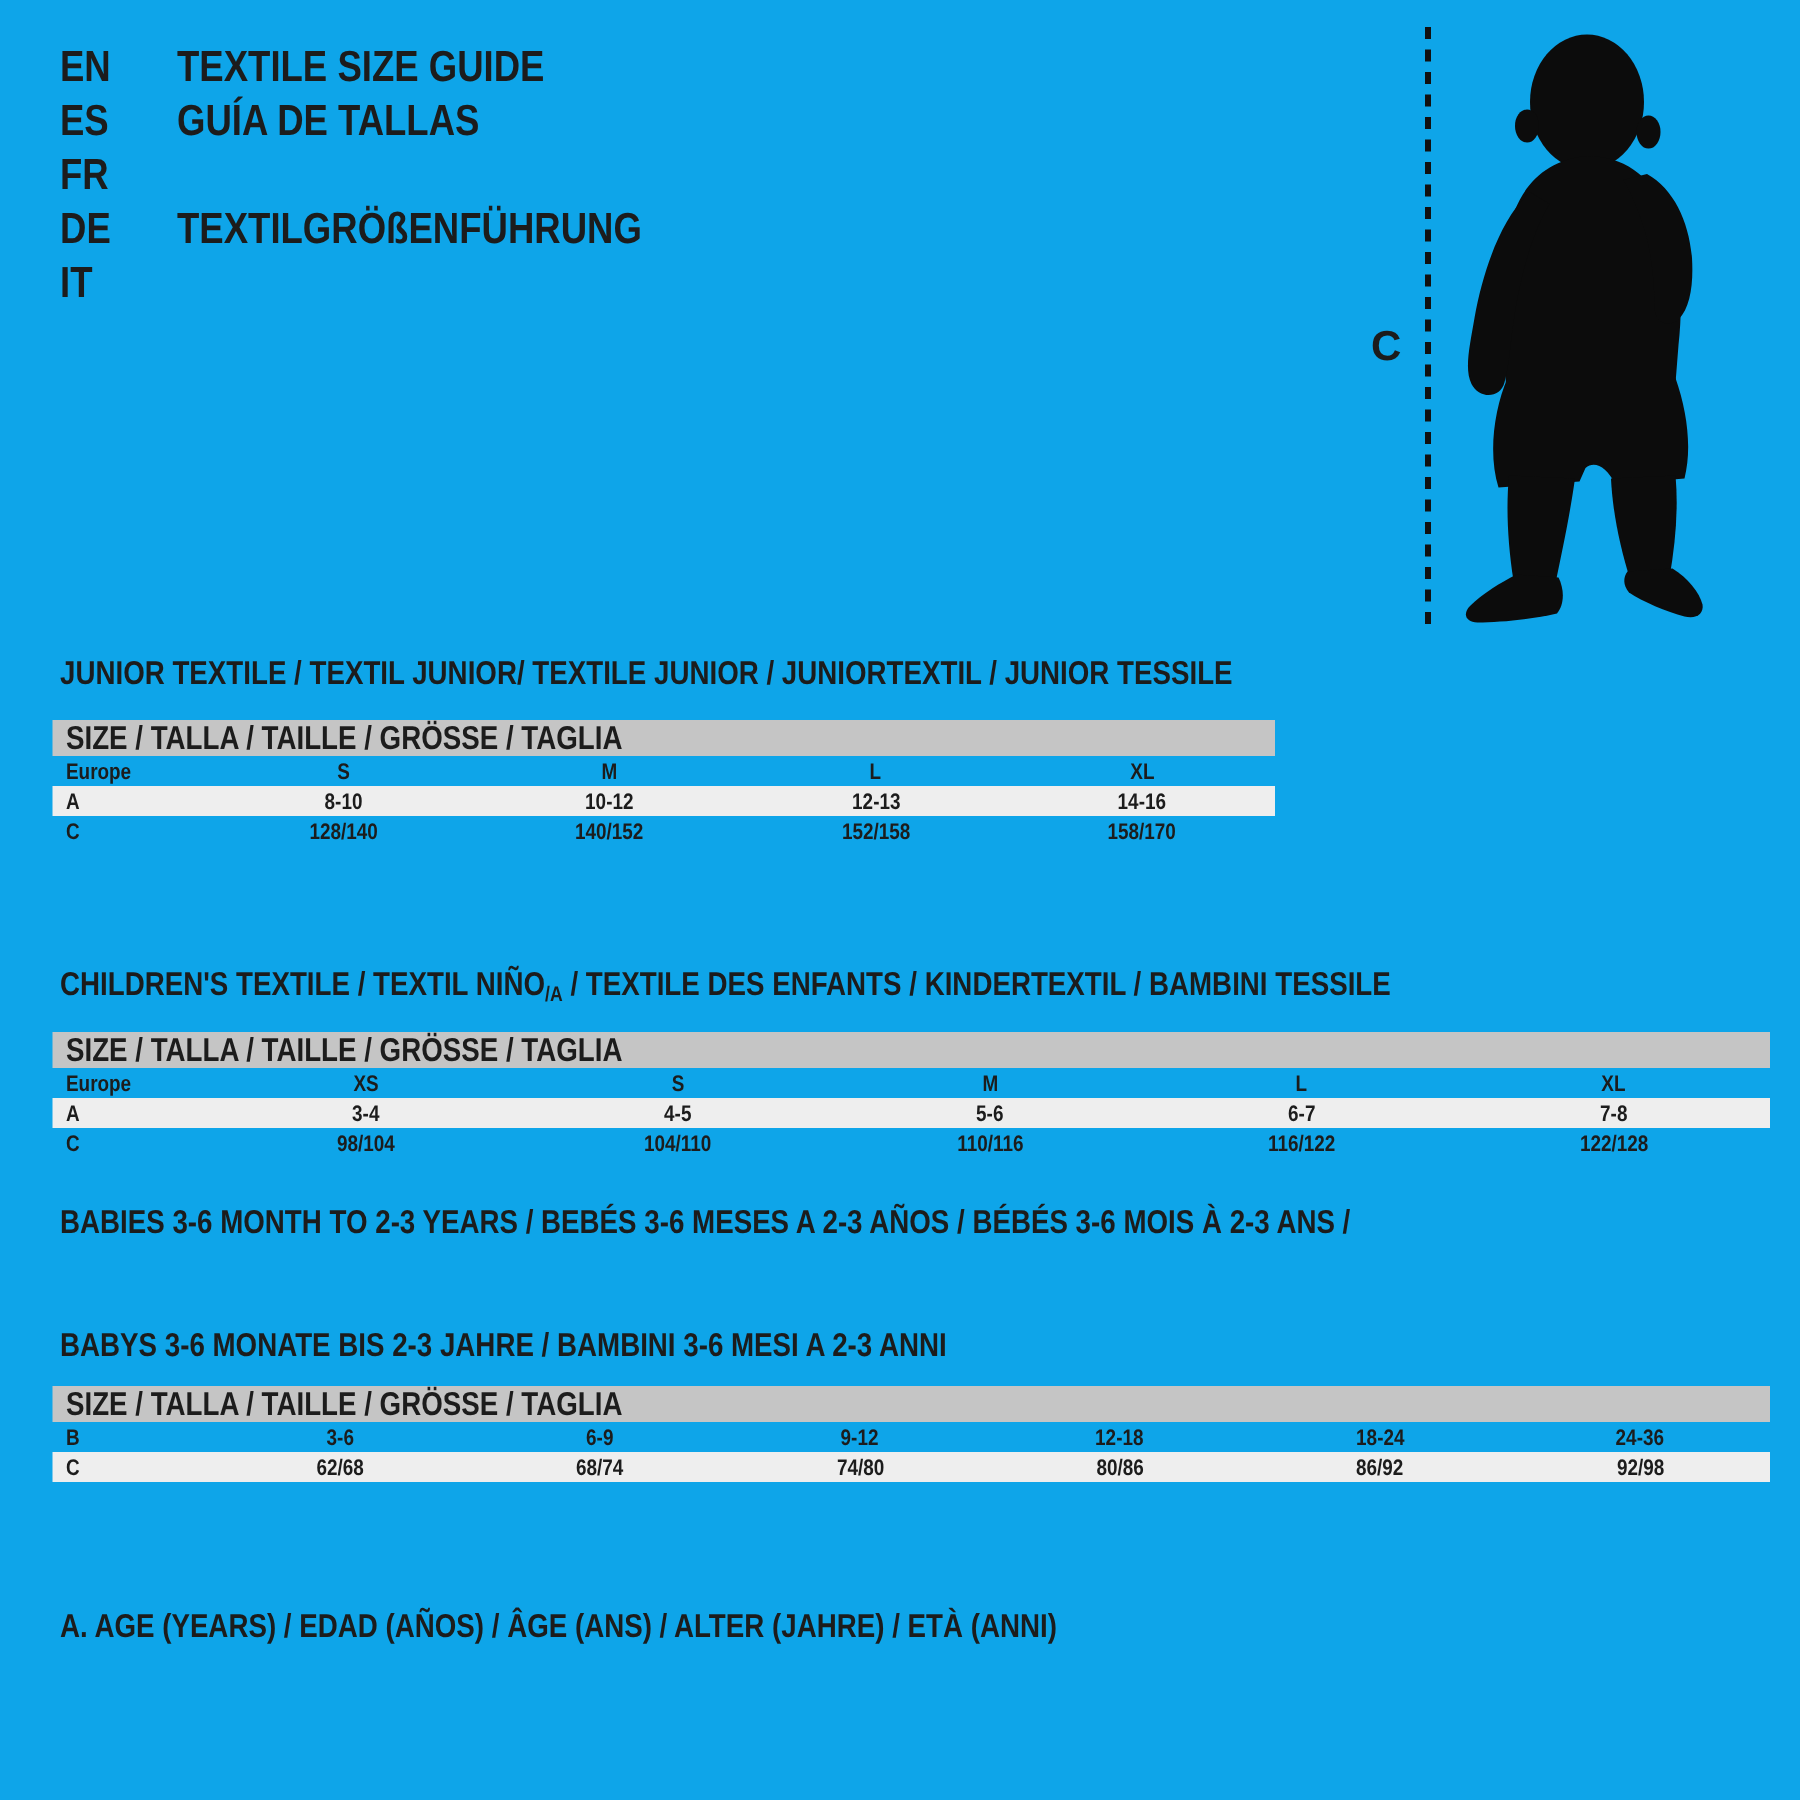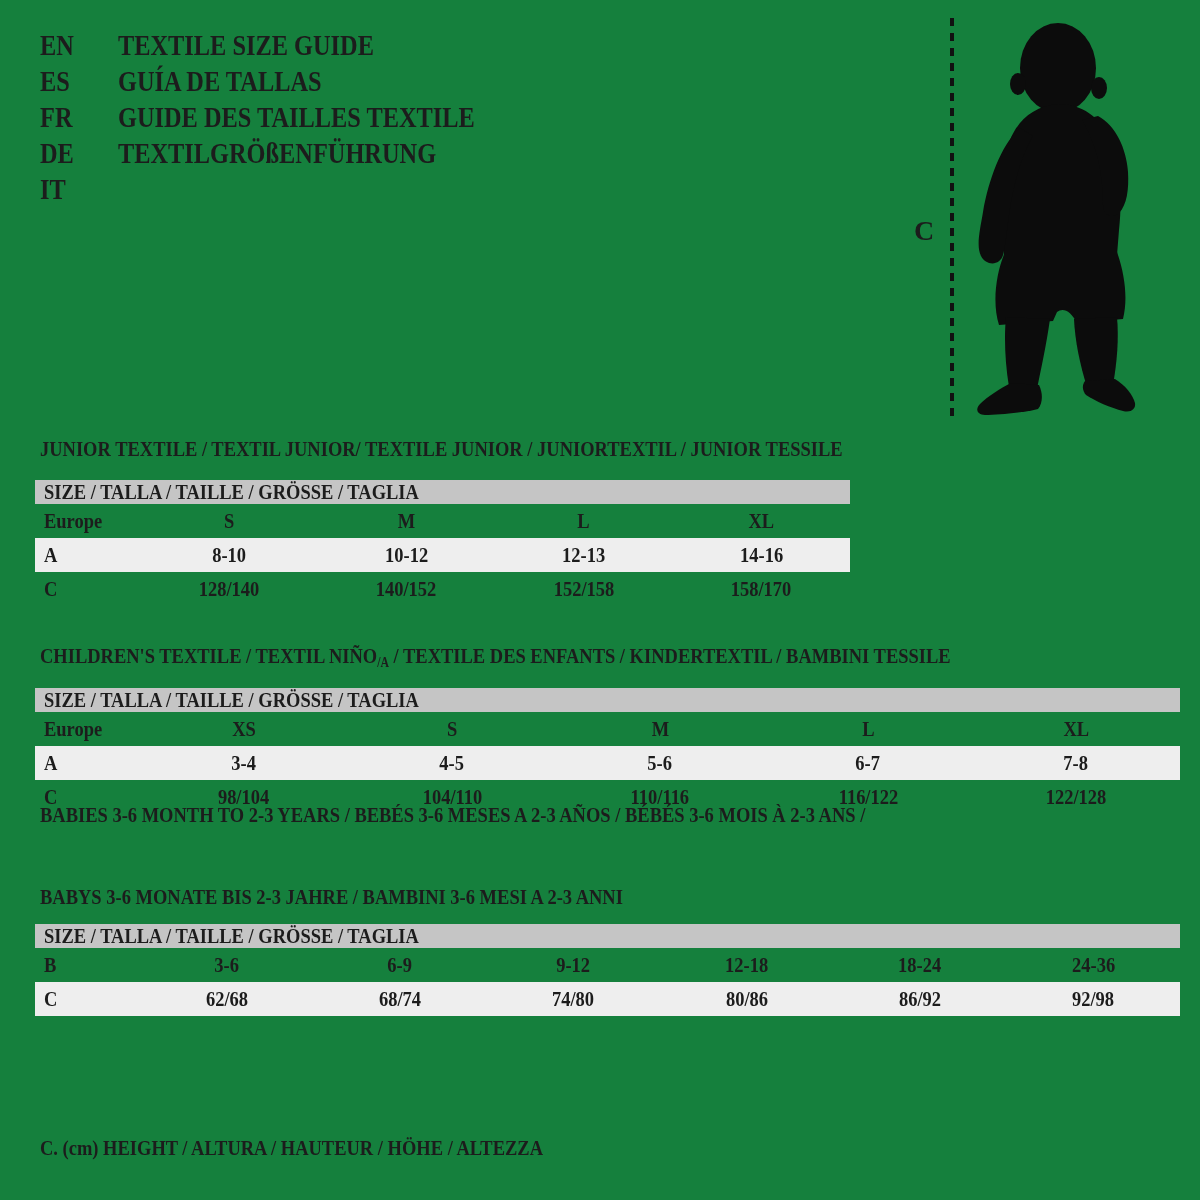--- a/index.html
+++ b/index.html
@@ -1,39 +1,39 @@
 <!DOCTYPE html>
 <html><head>
 <meta charset="utf-8">
 <style>
   html,body{margin:0;padding:0;background:#ffffff;}
   .page{
-    position:relative;width:1200px;height:1200px;background:#15803d;overflow:hidden;
-    font-family:Liberation Serif, serif;font-weight:700;color:#1c1c1c;
+    position:relative;width:1200px;height:1200px;background:#0ea5e9;overflow:hidden;
+    font-family:Liberation Sans, sans-serif;font-weight:700;color:#1c1c1c;
   }
   
   .cnd{display:inline-block;transform:scaleX(0.84);transform-origin:0 50%;white-space:nowrap;}
   .cnd-c{display:inline-block;transform:scaleX(0.84);transform-origin:50% 50%;white-space:nowrap;}
 
   
   .lang-list{position:absolute;left:40px;top:27px;}
   .lang-row{display:flex;height:36px;align-items:center;font-size:29px;letter-spacing:0;}
   .lang-code{width:78px;}
 
   
   .figure{position:absolute;left:900px;top:6px;}
 
   
   .sec-title{position:absolute;left:40px;font-size:22px;}
   .sub{font-size:14px;position:relative;top:4px;}
 
   
   .tbl{position:absolute;left:35px;}
   .tbl-head{height:24px;background:#c5c5c5;display:flex;align-items:center;padding-left:9px;font-size:22px;}
-  .tbl-row{display:grid;height:34px;align-items:center;font-size:22px;}
+  .tbl-row{display:grid;height:20px;align-items:center;font-size:15px;}
   .junior-grid{grid-template-columns:105px repeat(4,1fr);}
   .children-grid{grid-template-columns:105px repeat(5,1fr);}
   .babies-grid{grid-template-columns:105px repeat(6,1fr);}
   .lbl{padding-left:9px;text-align:left;}
   .cell{text-align:center;}
   .row-alt{background:#eeeeee;}
   .w-junior{width:815px;}
   .w-full{width:1145px;}
 
   
@@ -48,21 +48,20 @@
     <div class="lang-row">
       <span class="lang-code"><span class="cnd">EN</span></span>
       <span><span class="cnd">TEXTILE SIZE GUIDE</span></span>
     </div>
     <div class="lang-row">
       <span class="lang-code"><span class="cnd">ES</span></span>
       <span><span class="cnd">GUÍA DE TALLAS</span></span>
     </div>
     <div class="lang-row">
       <span class="lang-code"><span class="cnd">FR</span></span>
-      <span><span class="cnd">GUIDE DES TAILLES TEXTILE</span></span>
     </div>
     <div class="lang-row">
       <span class="lang-code"><span class="cnd">DE</span></span>
       <span><span class="cnd">TEXTILGRÖßENFÜHRUNG</span></span>
     </div>
     <div class="lang-row">
       <span class="lang-code"><span class="cnd">IT</span></span>
     </div>
   </div>
 
@@ -170,17 +169,17 @@
       <span class="lbl"><span class="cnd">C</span></span>
       <span class="cell"><span class="cnd-c">62/68</span></span>
       <span class="cell"><span class="cnd-c">68/74</span></span>
       <span class="cell"><span class="cnd-c">74/80</span></span>
       <span class="cell"><span class="cnd-c">80/86</span></span>
       <span class="cell"><span class="cnd-c">86/92</span></span>
       <span class="cell"><span class="cnd-c">92/98</span></span>
     </div>
   </div>
 
-  <div class="legend-line" style="top:1135px;">
-    <span class="cnd">C. (cm) HEIGHT / ALTURA / HAUTEUR / HÖHE / ALTEZZA</span>
+  <div class="legend-line" style="top:1071px;">
+    <span class="cnd">A. AGE (YEARS) / EDAD (AÑOS) / ÂGE (ANS) / ALTER (JAHRE) / ETÀ (ANNI)</span>
   </div>
 
 </div>
 
 </body></html>

